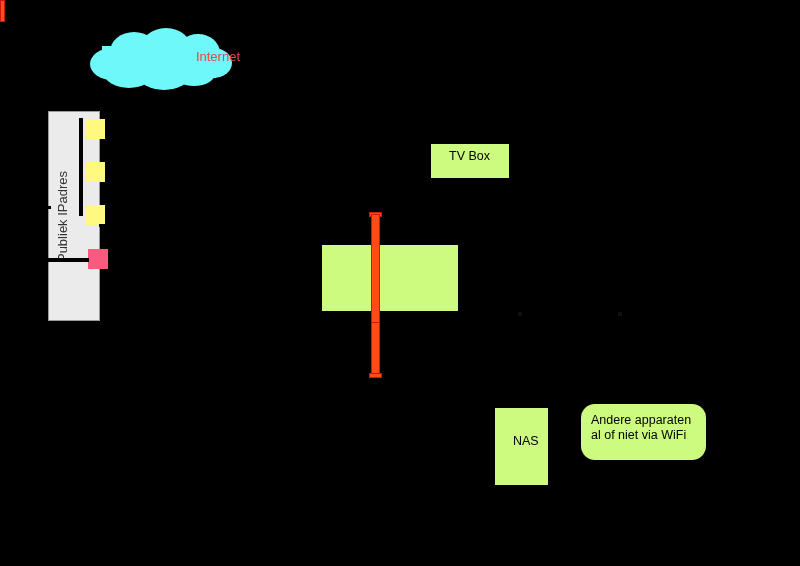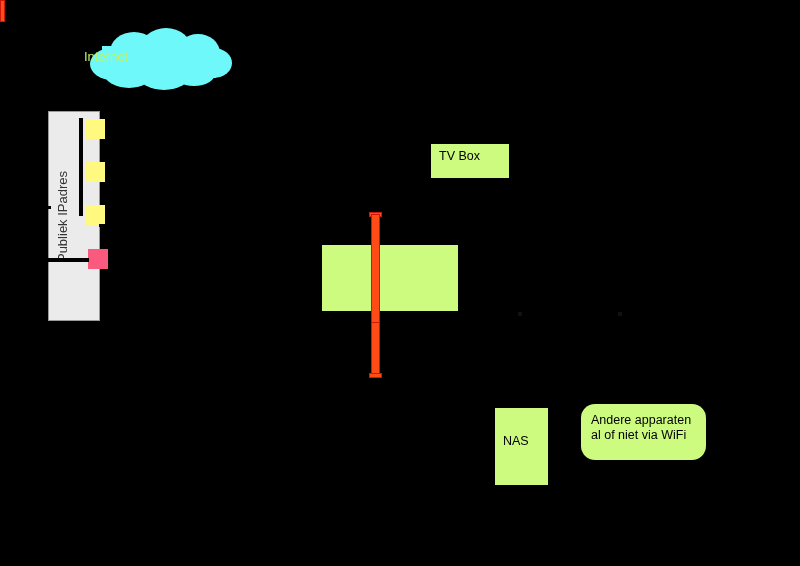--- a/index.html
+++ b/index.html
@@ -42,25 +42,25 @@
   .cloud .p7 { left: 54px;  top: 32px; width: 52px; height: 30px; }
   .cloud .p8 { left: 88px;  top: 30px; width: 44px; height: 28px; }
   .cloud .body {
     position: absolute;
     left: 18px; top: 18px;
     width: 114px; height: 32px;
     background: #6FF8FA;
   }
   .cloud .cloud-label {
     position: absolute;
-    left: 0; top: 21px;
+    left: 8px; top: 21px;
     width: 148px;
-    text-align: left;
+    text-align: right;
     font-size: 13px;
-    color: #bef264;
+    color: #ef4444;
     z-index: 5;
     line-height: 16px;
   }
 
   
   .modem {
     position: absolute;
     left: 48px;
     top: 111px;
     width: 52px;
@@ -117,21 +117,21 @@
   .lead-left-tick { left: 45px; top: 206px; width: 6px; height: 3px; }
 
   
   .box {
     position: absolute;
     background: #CCFB80;
     border: 1px solid #4F6B29;
     color: #000000;
     font-size: 12.5px;
     line-height: 15px;
-    padding: 5px 8px;
+    padding: 5px 18px;
     overflow: hidden;
   }
   .box.rounded { border-radius: 14px; }
   .box.noborder { border: none; }
 
   #tvbox      { left: 431px; top: 144px; width: 78px;  height: 34px; }
   #switchbox  { left: 508px; top: 246px; width: 140px; height: 64px; }
   #nas        { left: 495px; top: 408px; width: 53px;  height: 77px; padding-top: 26px; }
   #others     { left: 581px; top: 404px; width: 125px; height: 56px; padding: 9px 10px; }
   #central    { left: 322px; top: 245px; width: 136px; height: 66px; }

